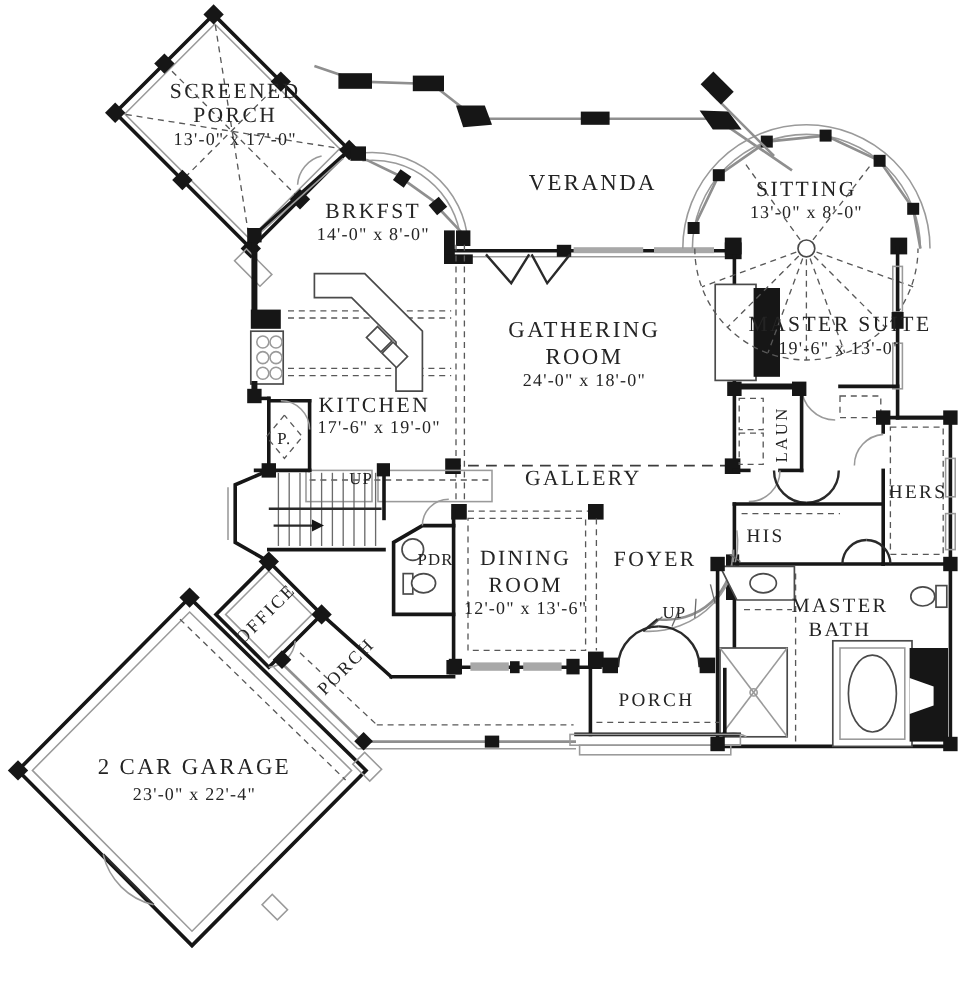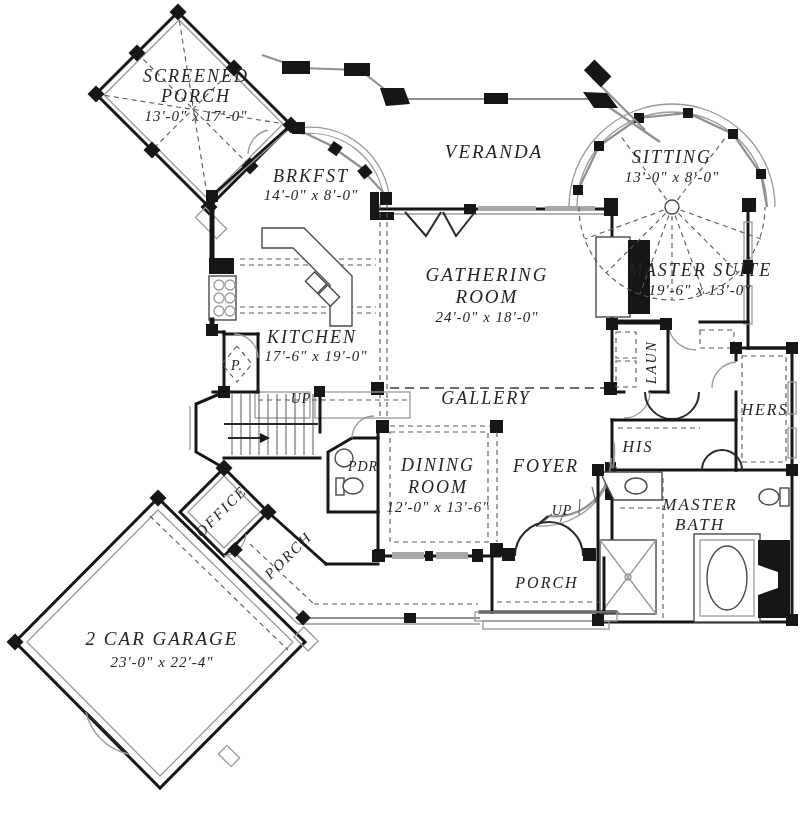--- a/index.html
+++ b/index.html
@@ -1,17 +1,17 @@
 <!DOCTYPE html>
 <html><head>
 <meta charset="utf-8">
 <style>
   html,body{margin:0;padding:0;background:#ffffff;}
   .stage{position:relative;width:800px;height:830px;background:#fff;overflow:hidden;
-         font-family:"Liberation Serif", serif;font-style:italic;}
+         font-family:"Liberation Serif", serif;}
   svg{display:block;}
   
   .w3{stroke:#161616;stroke-width:3;fill:none;stroke-linecap:square;}
   .w5{stroke:#161616;stroke-width:5;fill:none;stroke-linecap:square;}
   .w2{stroke:#2a2a2a;stroke-width:2;fill:none;}
   .blk{fill:#161616;stroke:none;}
   
   .g1{stroke:#9a9a9a;stroke-width:1.3;fill:none;}
   .g2{stroke:#8f8f8f;stroke-width:2.2;fill:none;}
   .sill{fill:#a8a8a8;stroke:none;}

